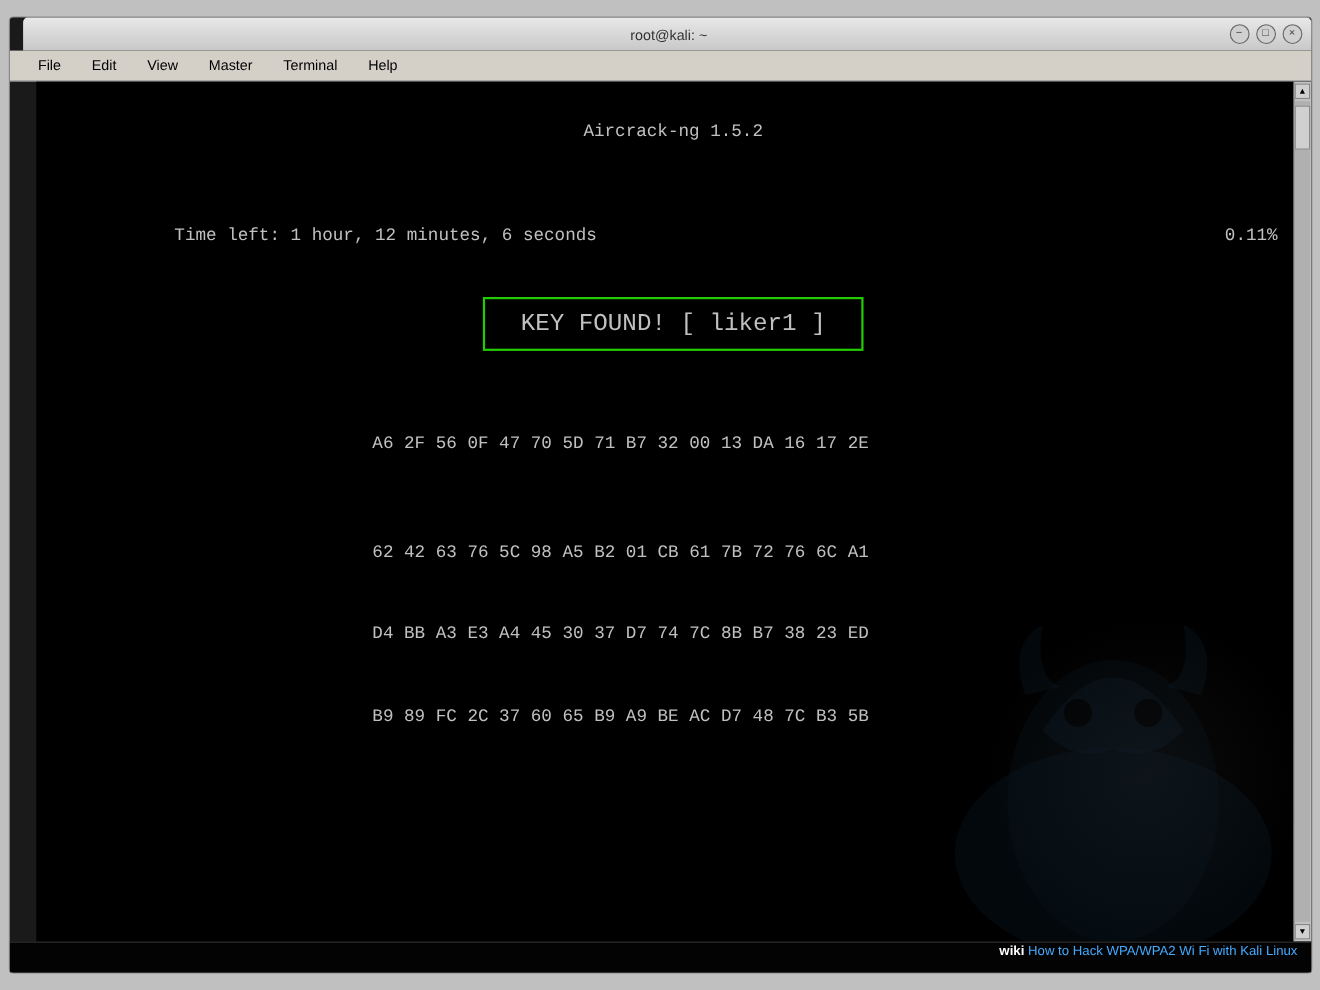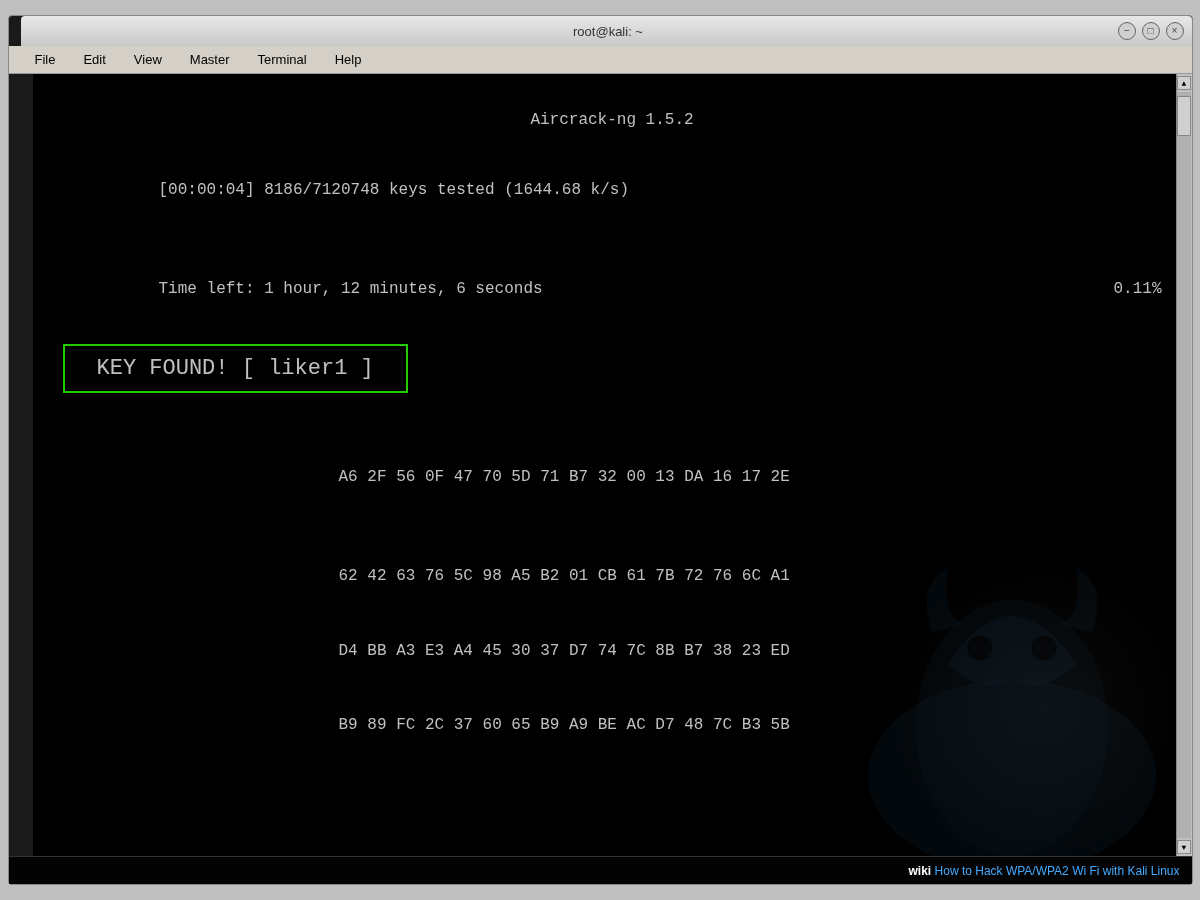--- a/index.html
+++ b/index.html
@@ -123,20 +123,21 @@
     }
 
     .title-line {
       text-align: center;
       color: #c0c0c0;
       margin-bottom: 20px;
     }
 
     .key-found-wrapper {
       display: flex;
+      justify-content: center;
       margin: 18px 0 22px 0;
     }
 
     .key-found-box {
       border: 2px solid #22cc00;
       padding: 10px 32px;
       background: #000;
       color: #c0c0c0;
       font-size: 22px;
       font-family: 'Courier New', Courier, monospace;
@@ -184,23 +185,23 @@
       border: 1px solid #888;
       position: absolute;
       top: 4px;
     }
 
     
     .footer-bar {
       height: 28px;
       background: rgba(0,0,0,0.85);
       display: flex;
-      align-items: center;
+      align-items: flex-start;
       justify-content: flex-end;
-      padding: 11px 12px;
+      padding: 0 12px;
       border-top: 1px solid #333;
       flex-shrink: 0;
     }
 
     .footer-text {
       color: #ccc;
       font-family: sans-serif;
       font-size: 12px;
     }
 
@@ -236,23 +237,20 @@
     <span class="menu-item">Terminal</span>
     <span class="menu-item">Help</span>
   </div>
 
   <div style="flex:1; display:flex; overflow:hidden; position:relative;">
     <div class="terminal">
       <div class="terminal-content">
 
         <div class="line title-line">Aircrack-ng 1.5.2</div>
 
-        <div class="line">
-          <span>[00:00:04] 8186/7120748 keys tested (1644.68 k/s)</span>
-        </div>
 
         <div class="line">&nbsp;</div>
 
         <div class="line">
           <span>Time left: 1 hour, 12 minutes, 6 seconds</span><span style="float:right; margin-left: 400px;">0.11%</span>
         </div>
 
         <div class="key-found-wrapper">
           <div class="key-found-box">KEY FOUND! [ liker1 ]</div>
         </div>

